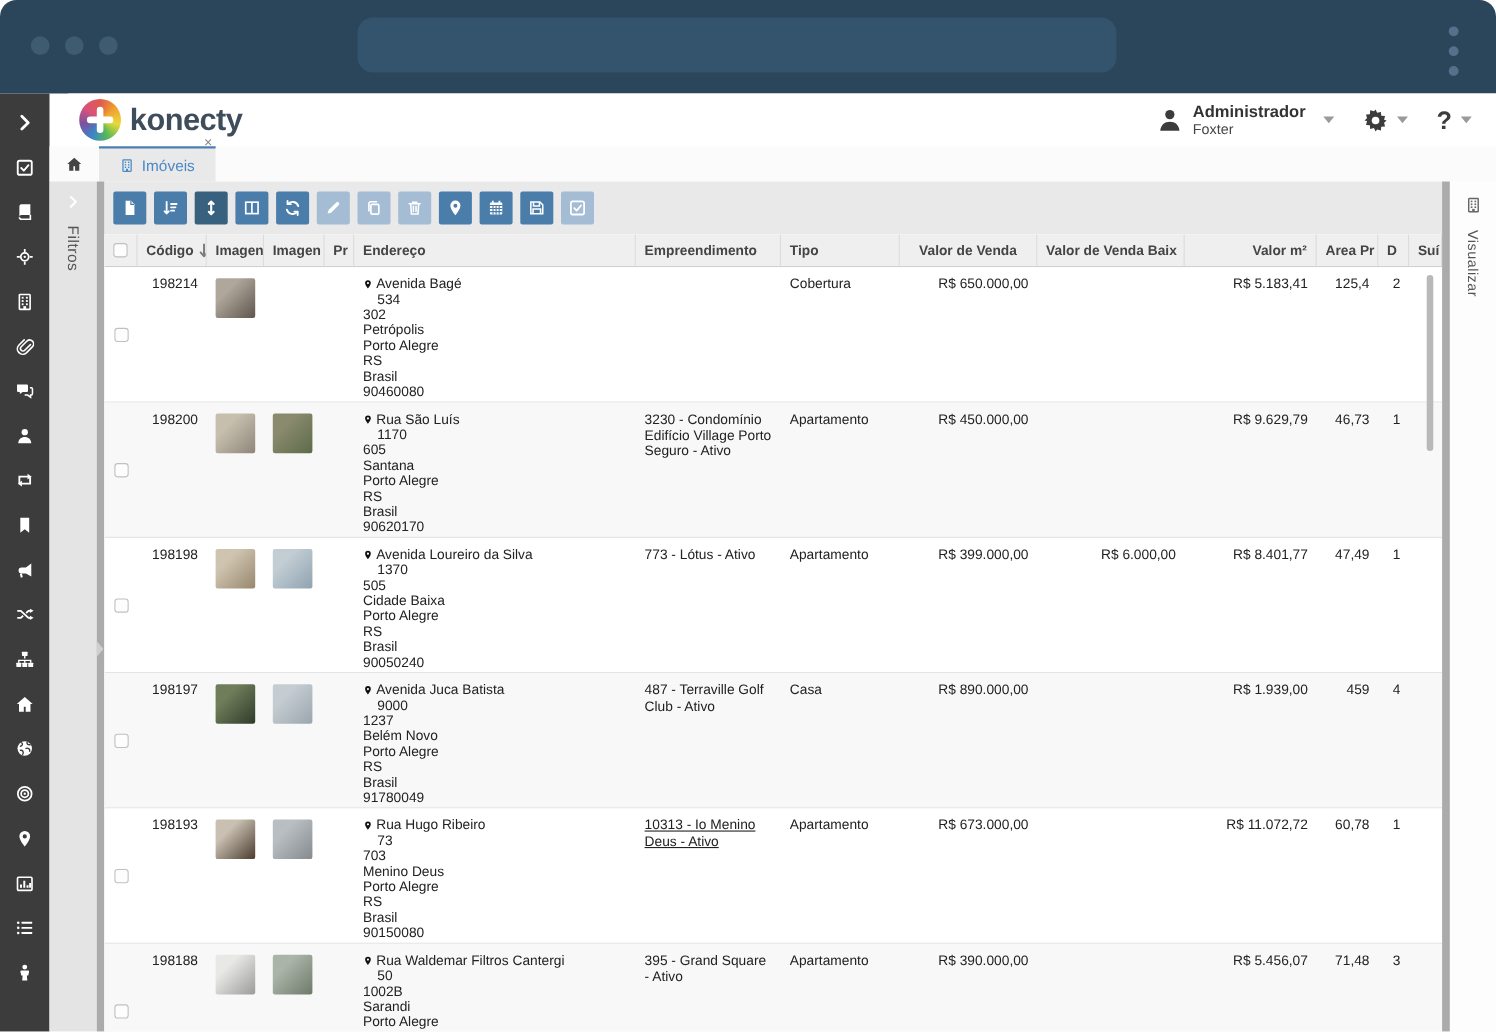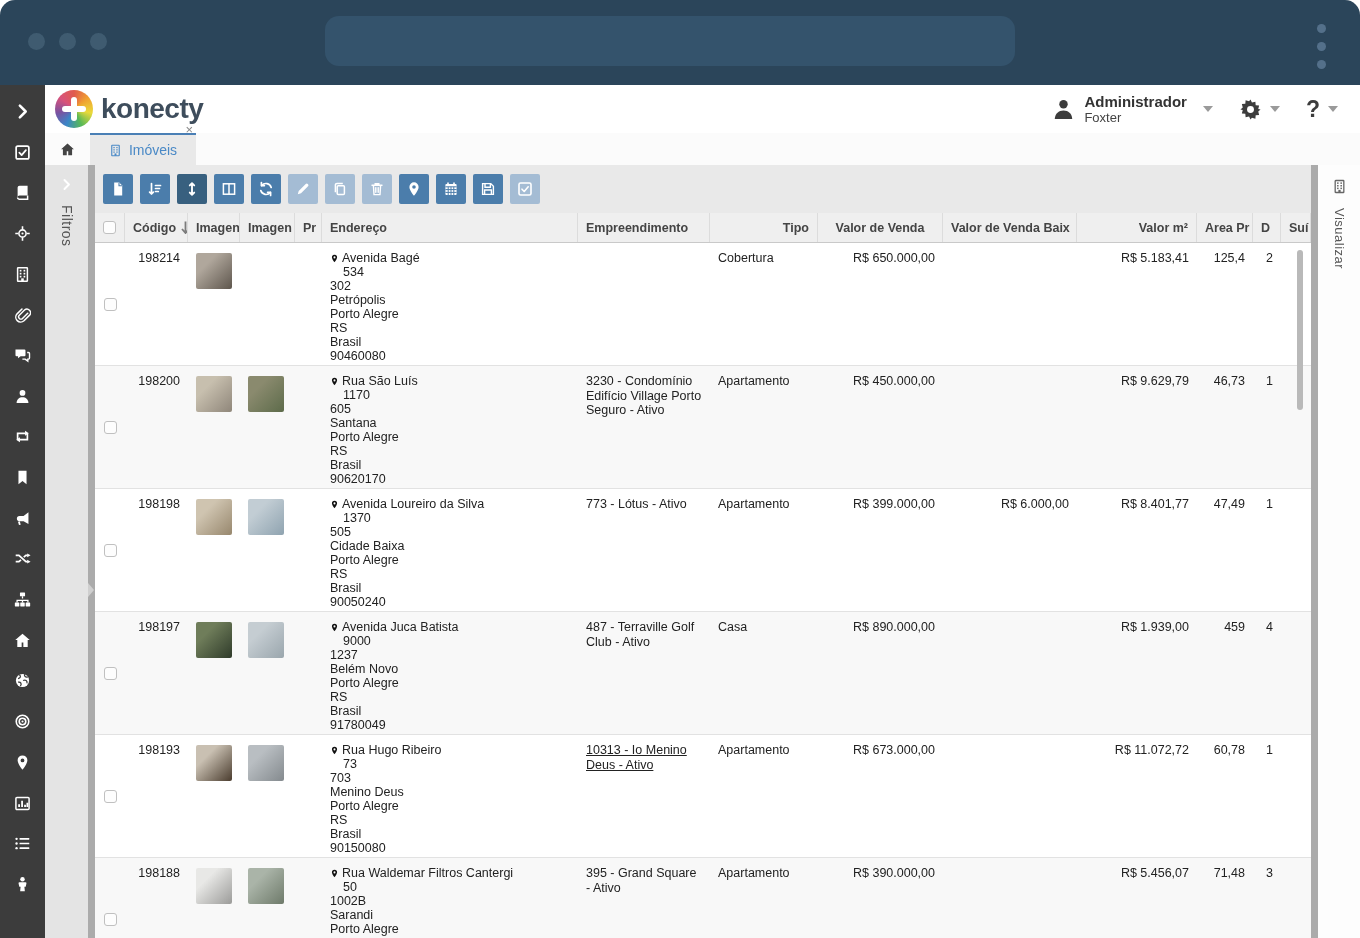--- a/index.html
+++ b/index.html
@@ -16,21 +16,21 @@
 
   
   .app { display:flex; height:853px; }
   .rail { width:45px; background:#3c3c3c; padding-top:6px; flex:0 0 45px; }
   .rail-item { height:40.7px; display:flex; align-items:center; justify-content:center; color:#fff; cursor:pointer; }
   .rail-item svg { width:17px; height:17px; display:block; }
 
   .main { flex:1; display:flex; flex-direction:column; min-width:0; }
 
   
-  .app-header { height:48px; background:#fff; position:relative; display:flex; align-items:center; }
+  .app-header { height:48px; background:#fff; position:relative; display:flex; align-items:center;margin-left:17px; }
   .logo { display:flex; align-items:center; gap:8px; margin-left:10px; }
   .logo-mark { width:38px; height:38px; border-radius:50%; position:relative;
     background:conic-gradient(#e05a4e,#f0a030,#ead93a,#58b957,#3a86c8,#7a52a0,#d8527c,#e05a4e); }
   .logo-mark::before { content:""; position:absolute; left:16px; top:7px; width:6px; height:24px; background:#fff; border-radius:3px; }
   .logo-mark::after  { content:""; position:absolute; left:7px; top:16px; width:24px; height:6px; background:#fff; border-radius:3px; }
   .logo-text { font-size:28px; font-weight:700; color:#3e4d5c; letter-spacing:-0.5px; }
   .header-right { position:absolute; right:22px; top:0; height:48px; display:flex; align-items:center; gap:26px; }
   .user-box { display:flex; align-items:center; gap:8px; }
   .user-box svg { width:25px; height:25px; color:#3c3c3c; }
   .user-name { font-size:15px; font-weight:700; color:#333; line-height:17px; }
@@ -529,21 +529,21 @@
                 </div>
                 <div class="th left" style="flex: 0 0 27px; width: 27px;">
                   <span>Pr</span>
                 </div>
                 <div class="th left" style="flex: 0 0 256px; width: 256px;">
                   <span>Endereço</span>
                 </div>
                 <div class="th left" style="flex: 0 0 132px; width: 132px;">
                   <span>Empreendimento</span>
                 </div>
-                <div class="th left" style="flex: 0 0 108px; width: 108px; justify-content: flex-end;">
+                <div class="th left" style="flex: 0 0 108px; width: 108px;">
                   <span>Tipo</span>
                 </div>
                 <div class="th center" style="flex: 0 0 125px; width: 125px;">
                   <span>Valor de Venda</span>
                 </div>
                 <div class="th left" style="flex: 0 0 134px; width: 134px;">
                   <span>Valor de Venda Baix</span>
                 </div>
                 <div class="th right" style="flex: 0 0 120px; width: 120px;">
                   <span>Valor m²</span>

